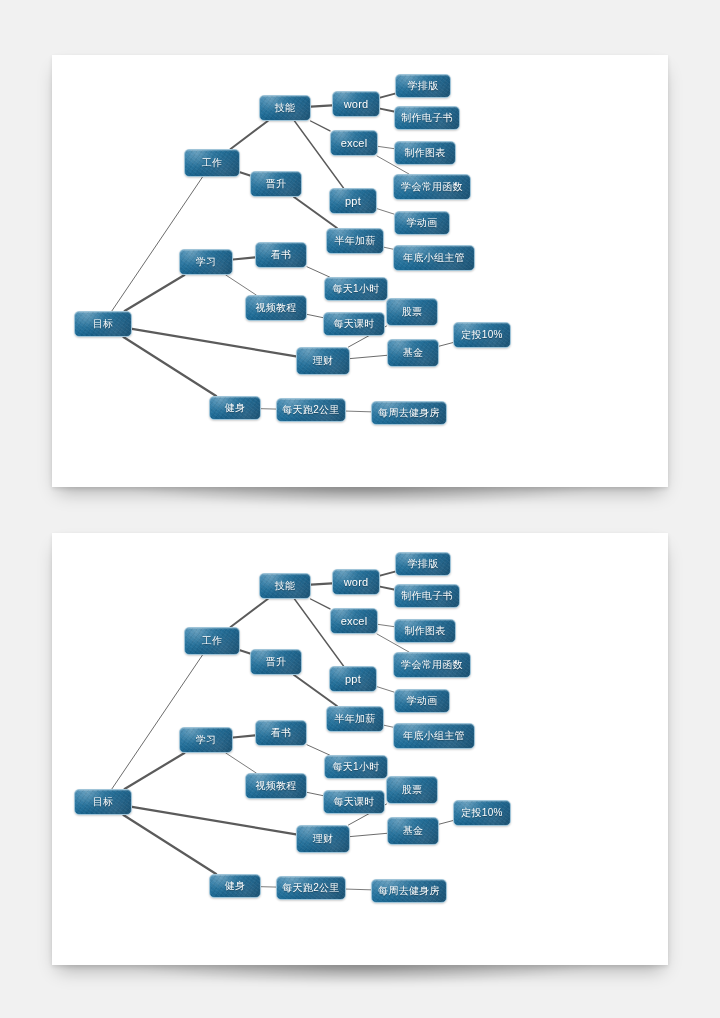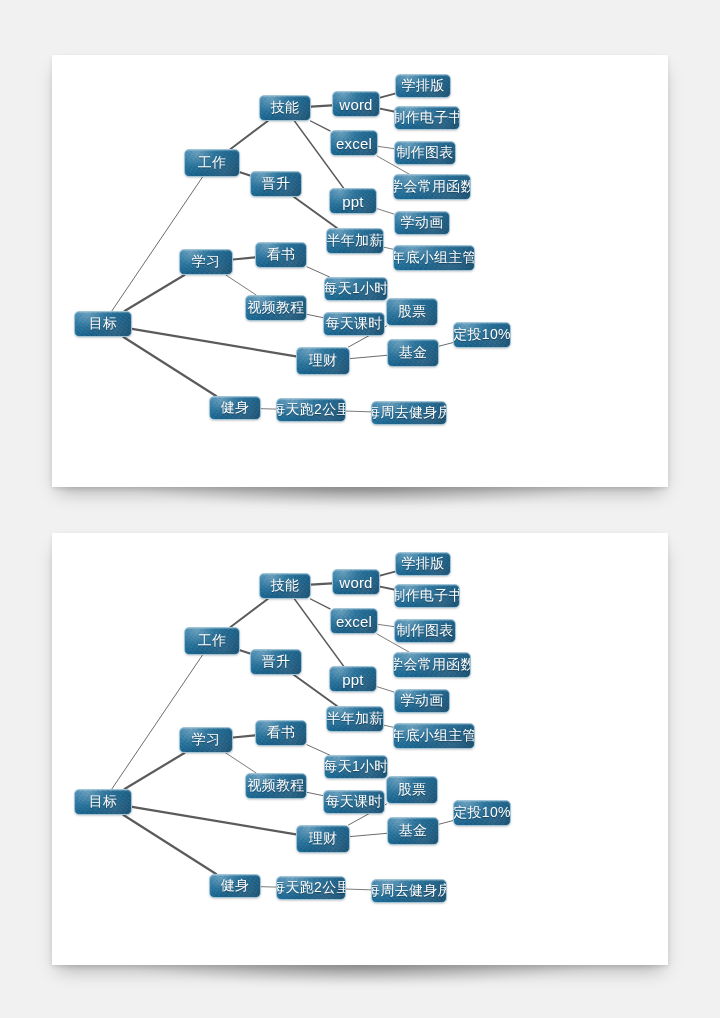--- a/index.html
+++ b/index.html
@@ -48,36 +48,36 @@
     border:1px solid #9fc4d8;
     background:
       radial-gradient(ellipse 70% 120% at 22% 10%,
         rgba(255,255,255,0.30) 0%, rgba(255,255,255,0.05) 45%,
         rgba(0,0,0,0.0) 70%),
       linear-gradient(150deg,#2b7ba8 0%, #1d6b96 38%, #17587f 72%, #124b6d 100%);
     box-shadow:inset 0 1px 1px rgba(255,255,255,0.25),
                0 1px 2px rgba(0,0,0,0.18);
     display:flex;align-items:center;justify-content:center;
     color:#ffffff;
-    font-size:14px;
+    font-size:10px;
     letter-spacing:0.3px;
     text-shadow:0 1px 1px rgba(0,0,0,0.35);
     white-space:nowrap;
     overflow:hidden;
   }
   .node::after{
     content:"";position:absolute;inset:0;border-radius:4px;
     background:
       repeating-linear-gradient(37deg, rgba(255,255,255,0.045) 0 1px, rgba(0,0,0,0) 1px 3px),
       repeating-linear-gradient(-54deg, rgba(0,0,0,0.05) 0 1px, rgba(0,0,0,0) 1px 4px),
       radial-gradient(circle at 72% 78%, rgba(255,255,255,0.10), rgba(0,0,0,0) 55%);
     pointer-events:none;
   }
   .node > span{position:relative;z-index:2;}
-  .node.latin{font-size:15px;letter-spacing:0.2px;}
+  .node.latin{font-size:11px;letter-spacing:0.2px;}
 </style>
 </head>
 <body>
 
 <div class="page-stack">
 
   <div class="sheet-shadow s1"></div>
   <div class="sheet-shadow s2"></div>
 
   <div class="paper top">

